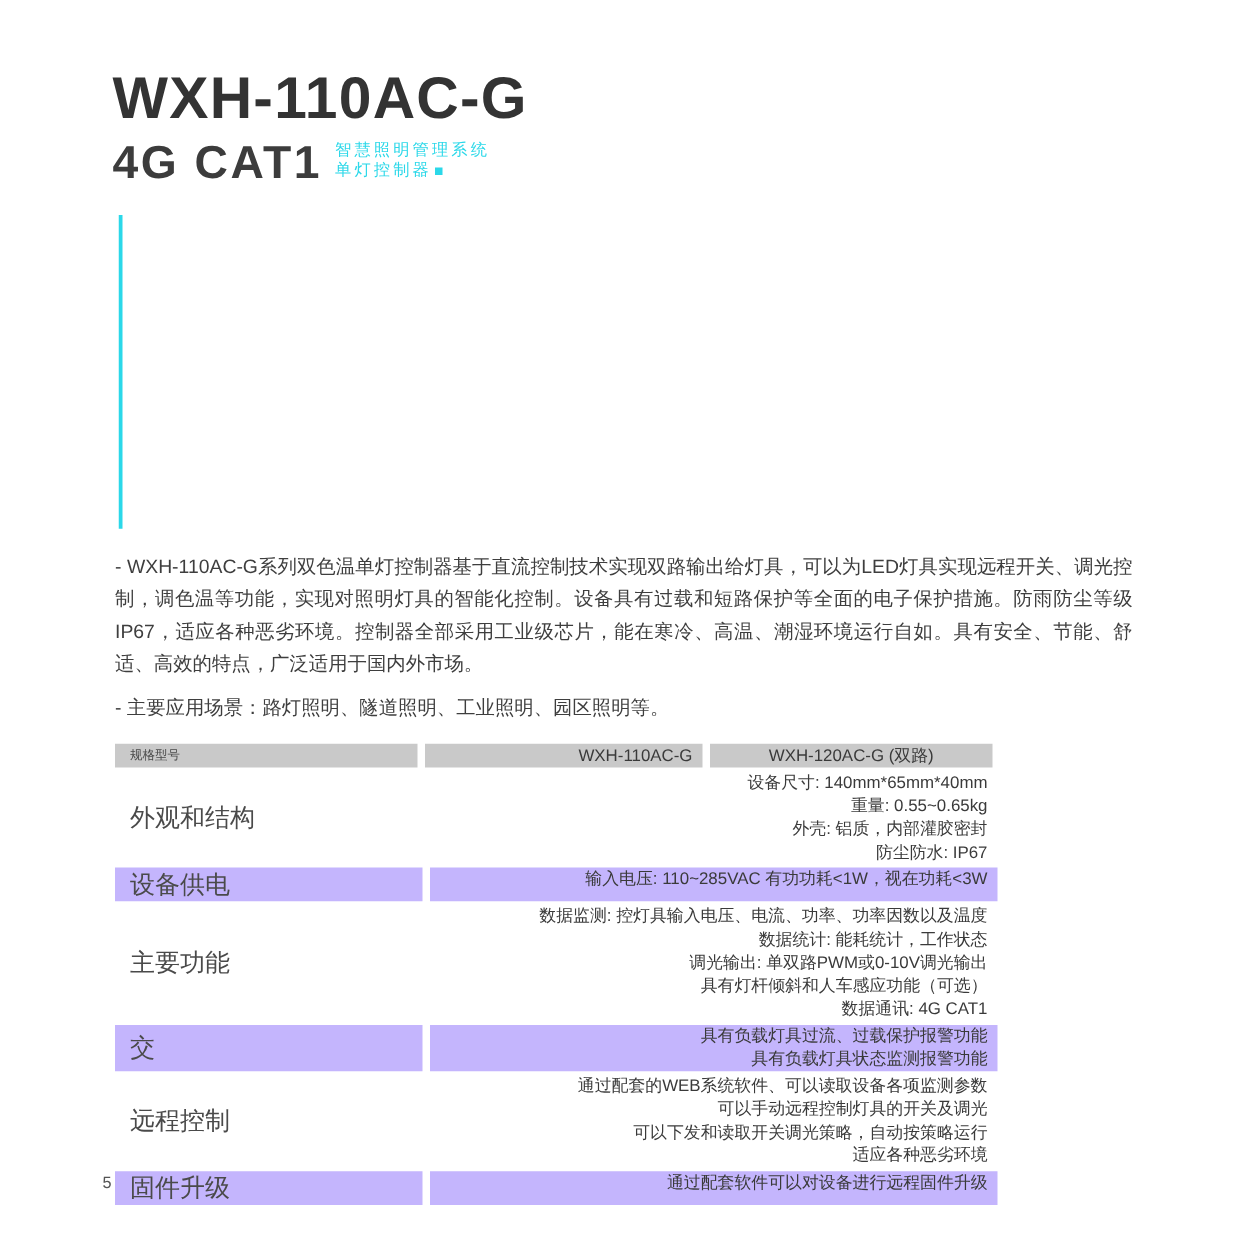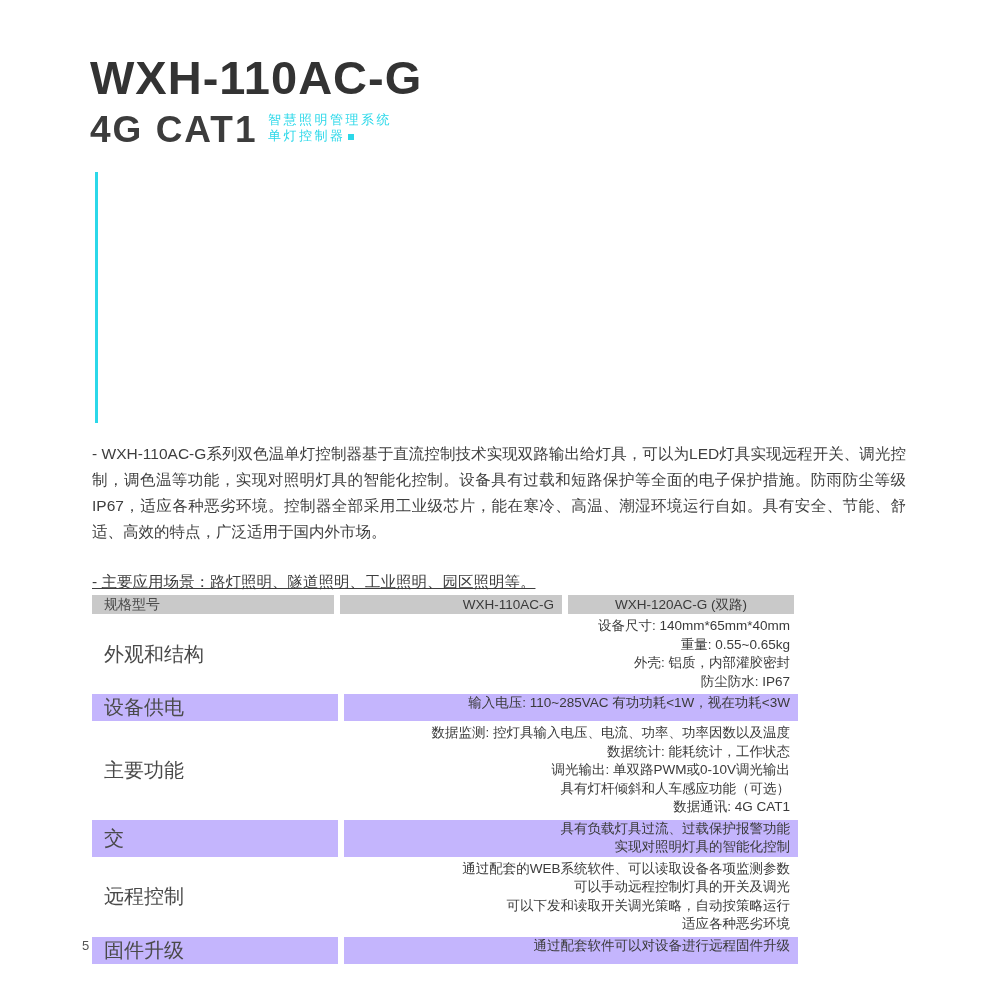--- a/index.html
+++ b/index.html
@@ -68,23 +68,22 @@
     width: 814px;
     color: #3e3e3e;
   }
   .intro p {
     margin: 0;
     font-size: 15.5px;
     line-height: 26px;
     text-align: justify;
   }
   .intro p + p {
-    margin-top: 24px;
+    margin-top: 9px;
     text-align: left;
-    text-decoration: underline;
   }
   
   .spec-table {
     position: absolute;
     left: 92px;
     top: 595px;
     width: 706px;
     font-size: 13.5px;
     color: #3a3a3a;
   }
@@ -92,21 +91,21 @@
     display: flex;
     gap: 6px;
     height: 19px;
     line-height: 19px;
   }
   .t-header .cell { background: #c9c9c9; }
   .t-header .hc1 {
     width: 242px;
     padding-left: 12px;
     box-sizing: border-box;
-    font-size: 14px;
+    font-size: 10px;
     color: #4a4a4a;
   }
   .t-header .hc2 {
     width: 222px;
     text-align: right;
     padding-right: 8px;
     box-sizing: border-box;
   }
   .t-header .hc3 {
     width: 226px;
@@ -197,21 +196,21 @@
             <div class="value-line">数据统计: 能耗统计，工作状态</div>
             <div class="value-line">调光输出: 单双路PWM或0-10V调光输出</div>
             <div class="value-line">具有灯杆倾斜和人车感应功能（可选）</div>
             <div class="value-line">数据通讯: 4G CAT1</div>
           </div>
         </div>
         <div class="spec-row shaded">
           <div class="row-label">交</div>
           <div class="row-values">
             <div class="value-line">具有负载灯具过流、过载保护报警功能</div>
-            <div class="value-line">实现对照明灯具的智能化控制</div>
+            <div class="value-line">具有负载灯具状态监测报警功能</div>
           </div>
         </div>
         <div class="spec-row">
           <div class="row-label">远程控制</div>
           <div class="row-values">
             <div class="value-line">通过配套的WEB系统软件、可以读取设备各项监测参数</div>
             <div class="value-line">可以手动远程控制灯具的开关及调光</div>
             <div class="value-line">可以下发和读取开关调光策略，自动按策略运行</div>
             <div class="value-line">适应各种恶劣环境</div>
           </div>

